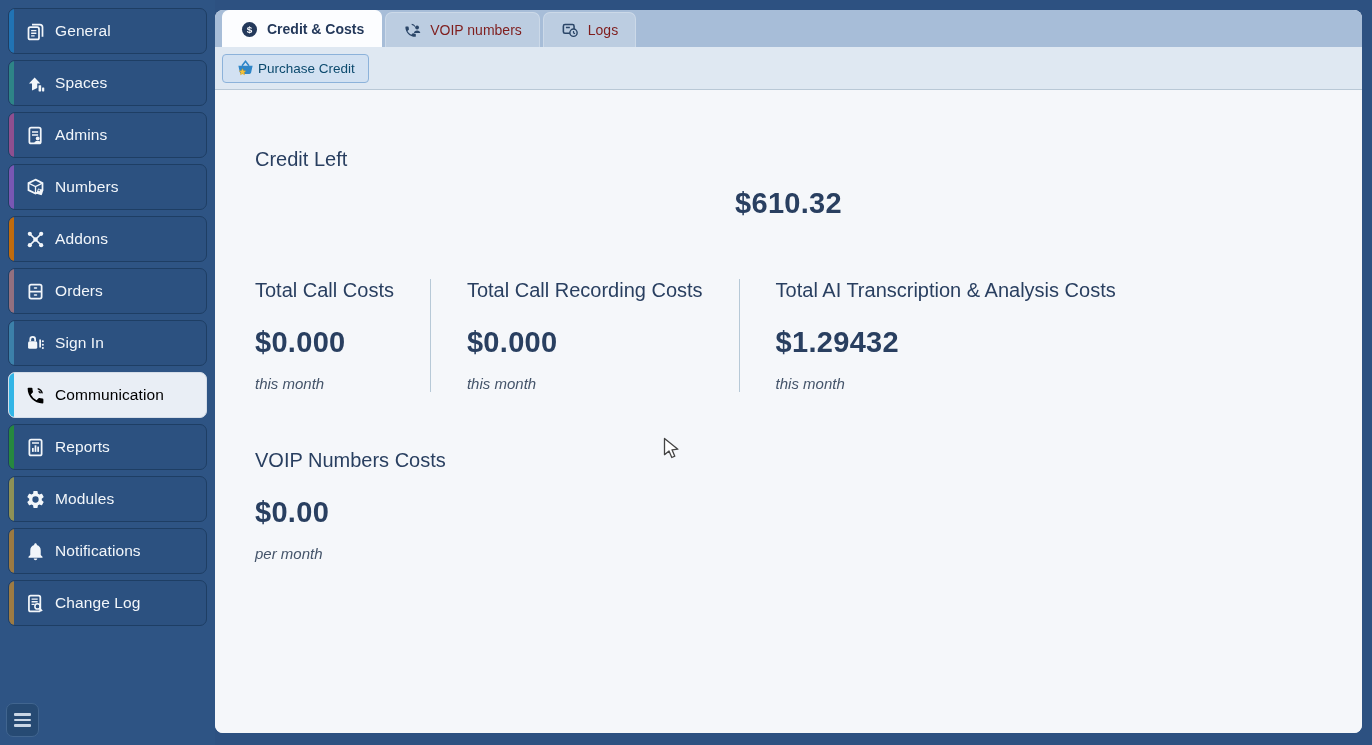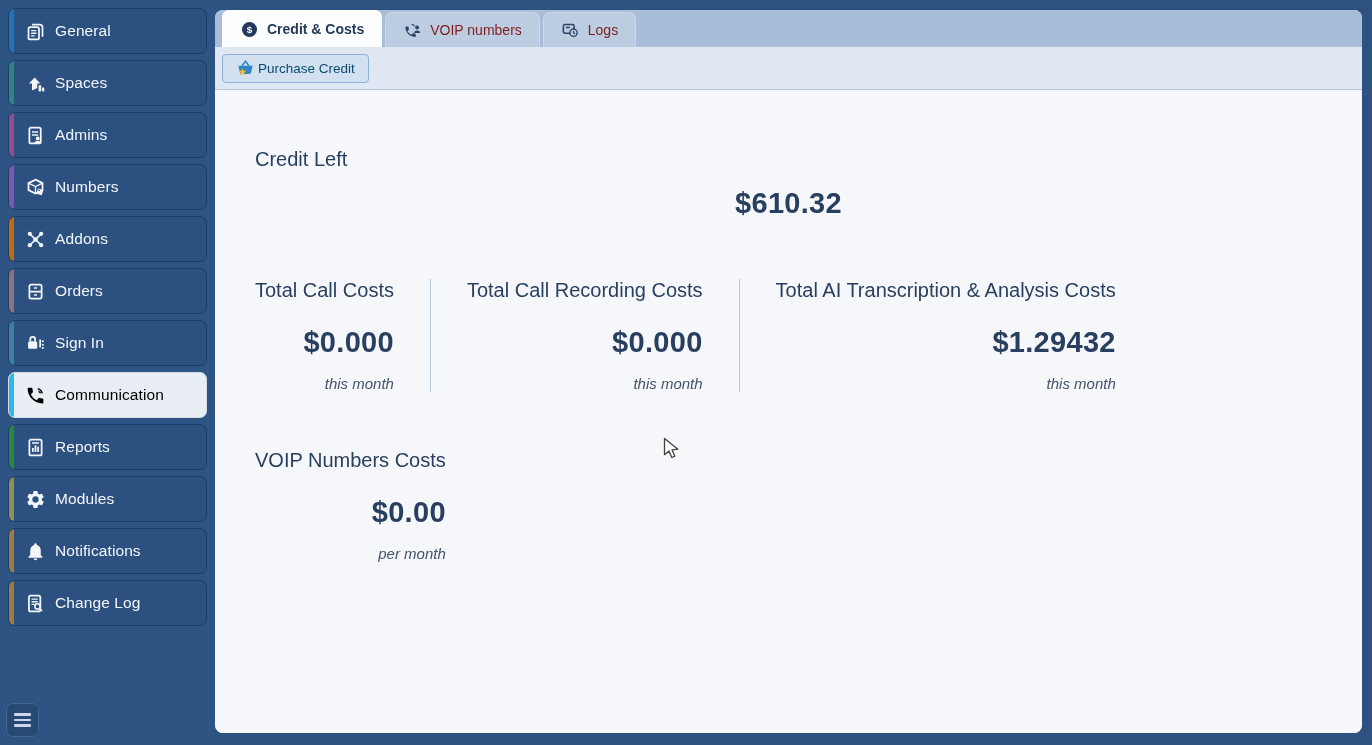--- a/index.html
+++ b/index.html
@@ -110,21 +110,21 @@
     flex:1; background:#f5f7fa;
     padding:58px 40px;
     color:#293f60;
   }
   .stat .s-label { font-size:20px; font-weight:400; margin-bottom:16px; white-space:nowrap; }
   .stat .s-value { font-size:29px; font-weight:bold; letter-spacing:.3px;margin-top:24px; }
   .stat .s-period { font-size:15px; font-style:italic; color:#44546a; margin-top:16px; }
   .credit-block { margin-bottom:59px; }
   .credit-block .s-value { margin-top:0;text-align:center; }
   .stats-row { display:flex; margin-bottom:57px; }
-  .stats-row .stat { padding-right:36px;text-align:right; }
+  .stats-row .stat { padding-right:36px; }
   .stats-row .stat + .stat { padding-left:36px; border-left:1px solid #b7c9d7; }
 
   
   .cursor { position:absolute; left:663px; top:437px; pointer-events:none; }
 </style>
 </head>
 <body>
 
 <aside class="sidebar">
 

